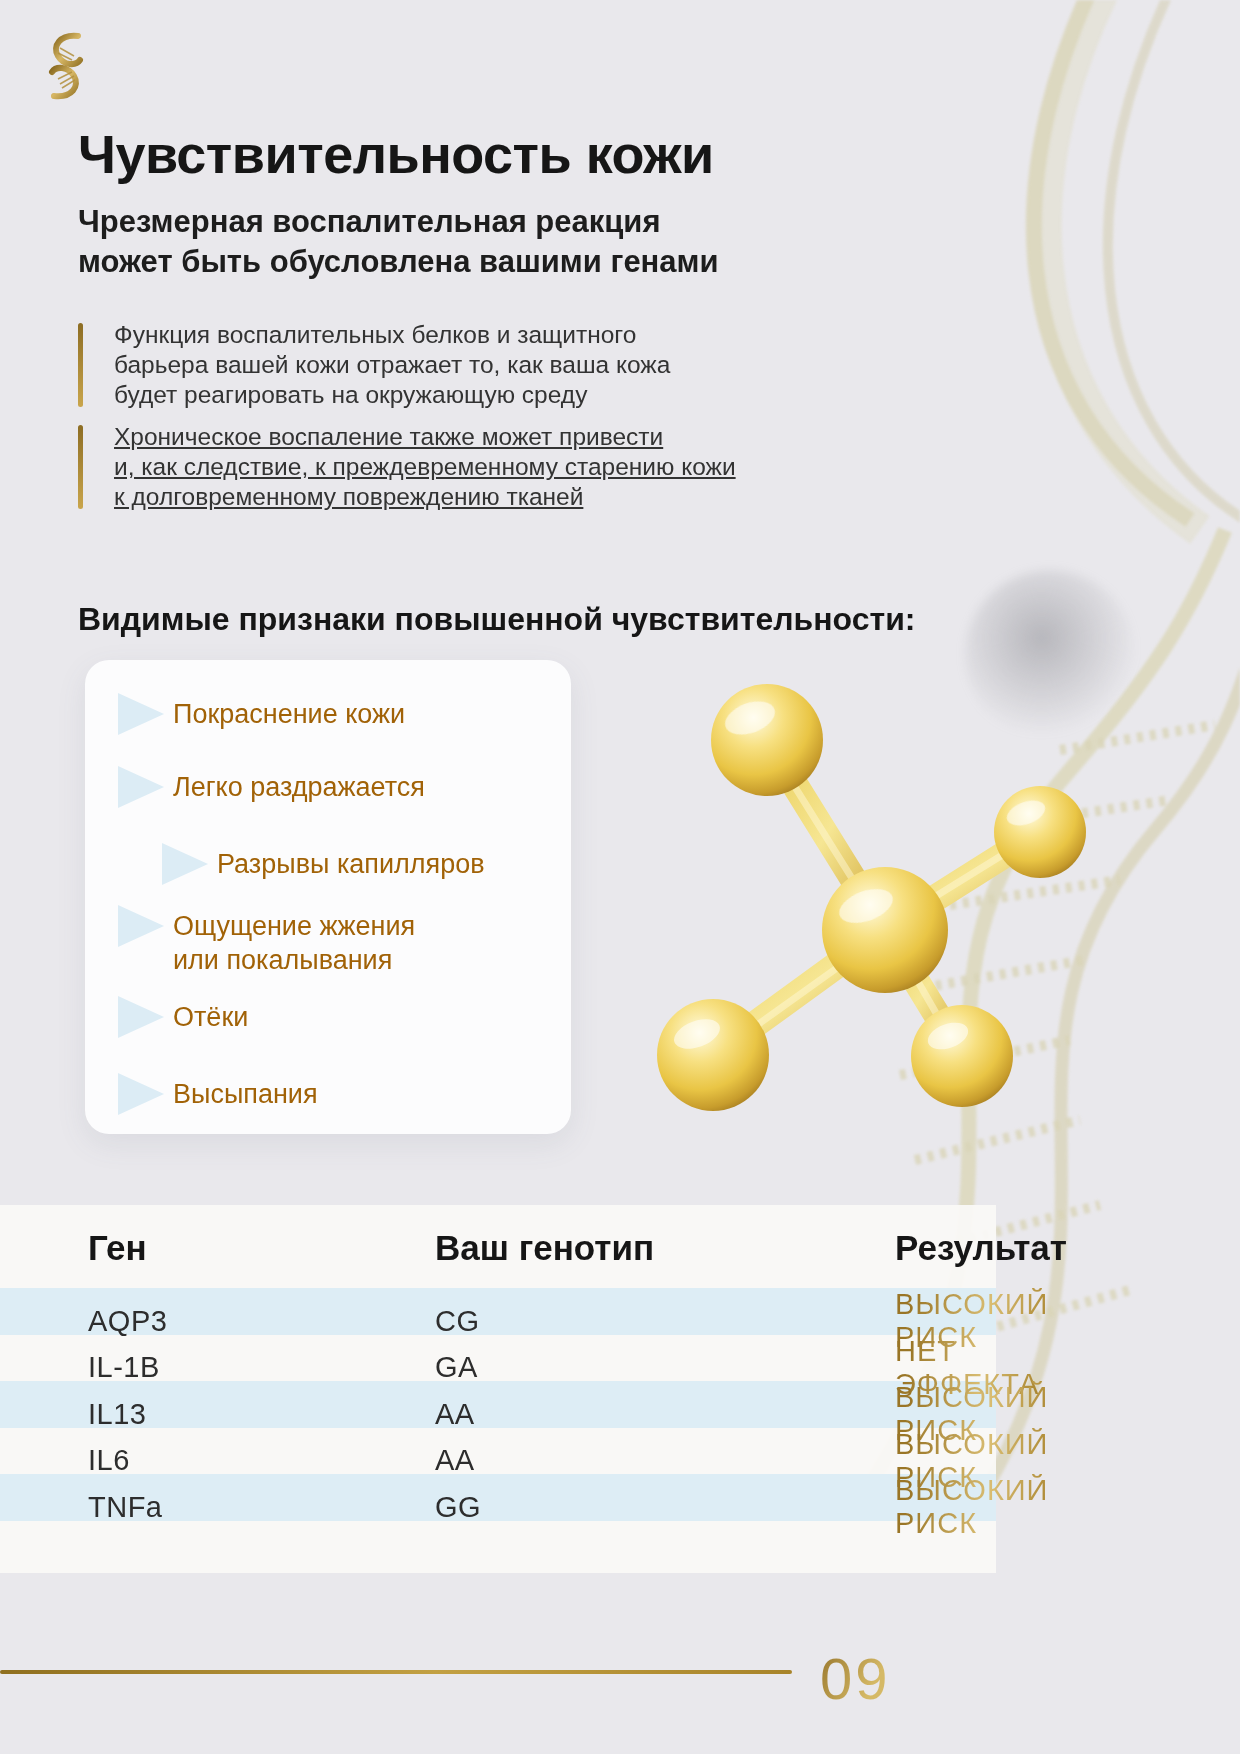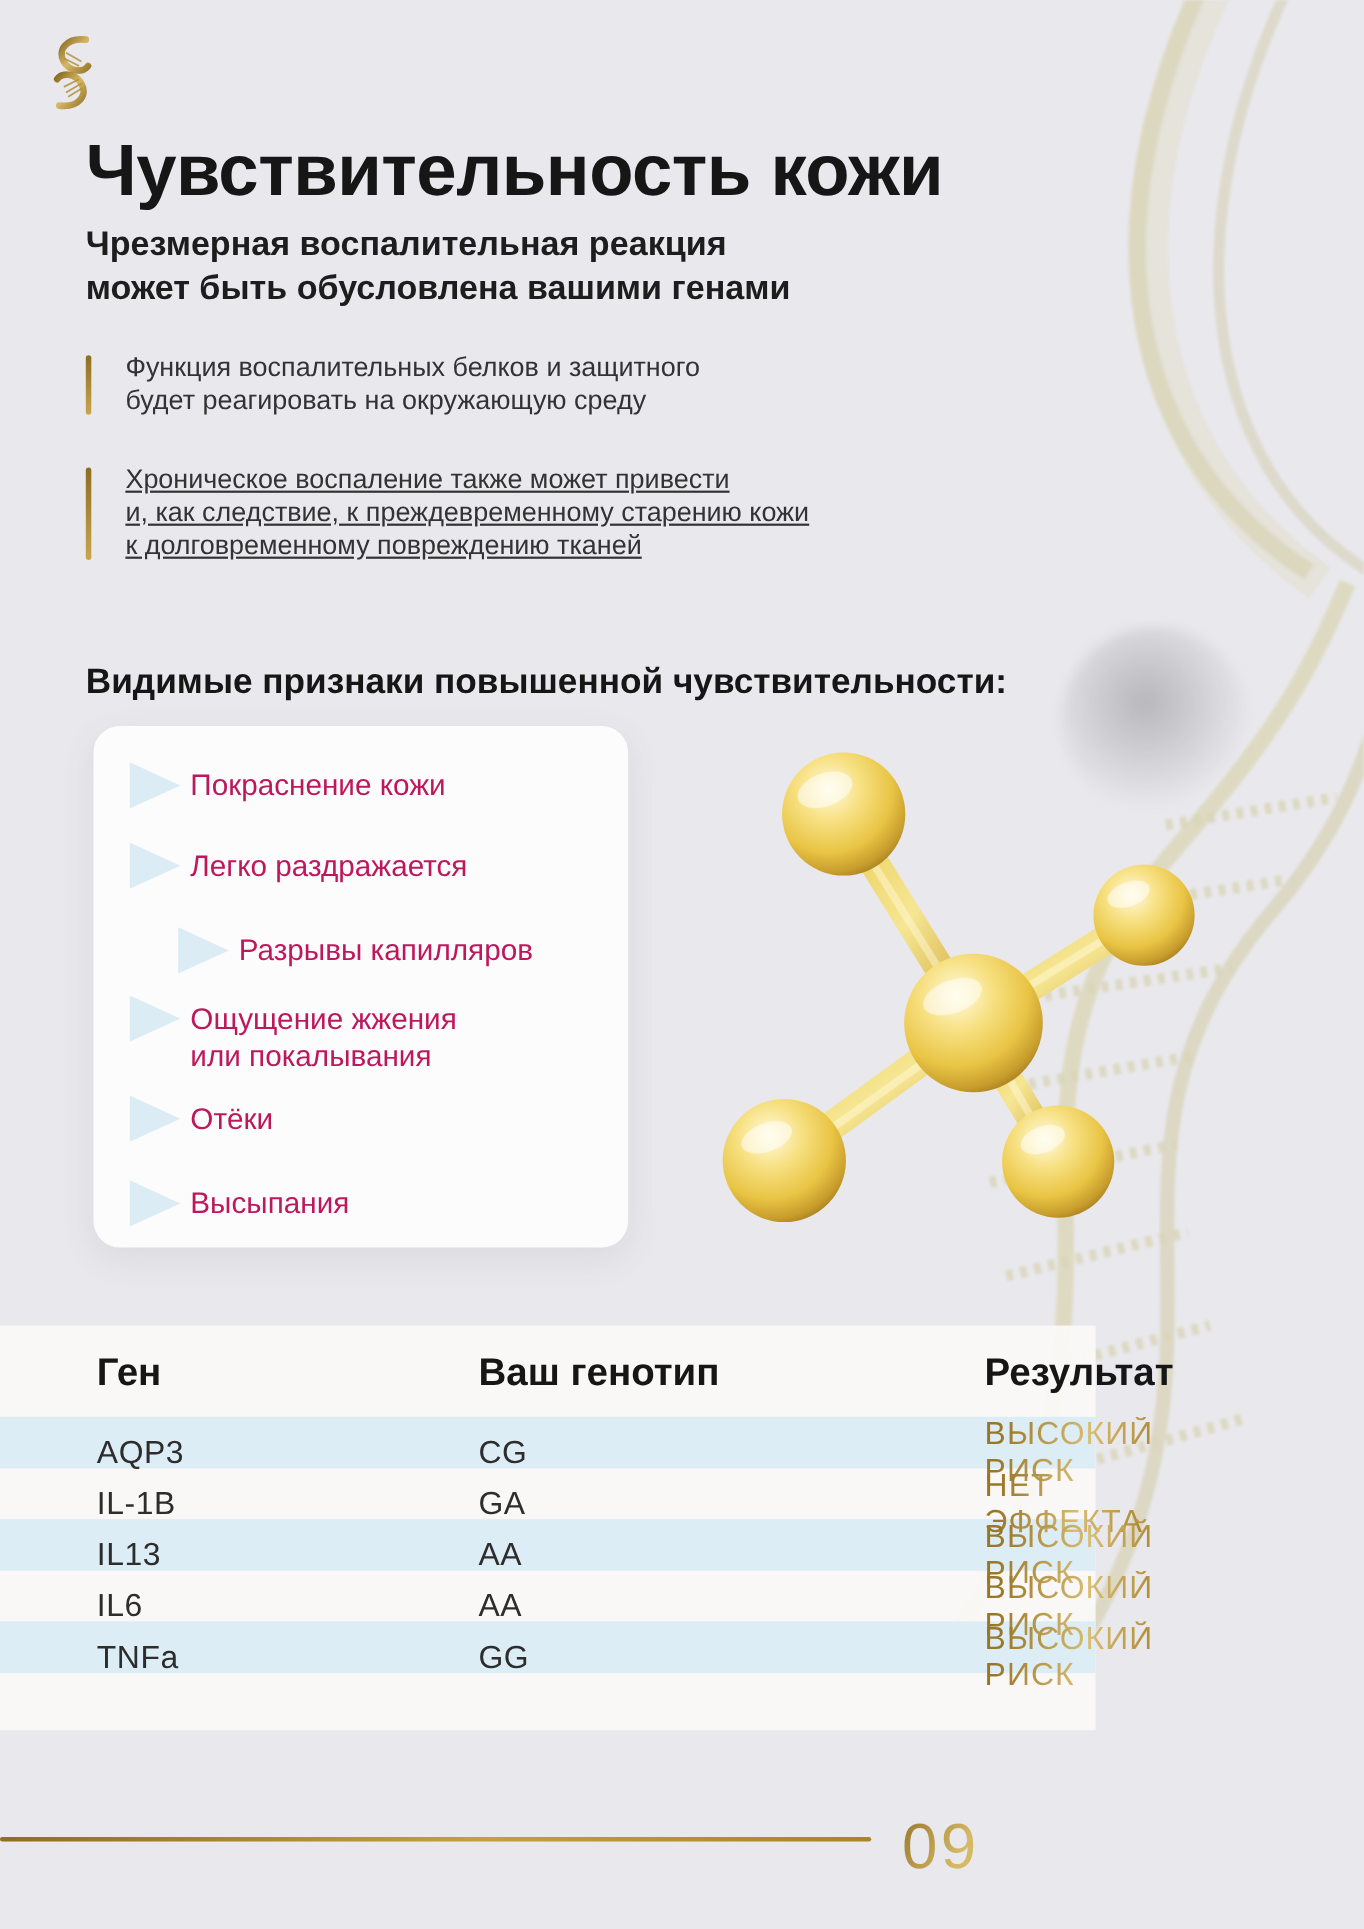--- a/index.html
+++ b/index.html
@@ -13,21 +13,21 @@
   .gray-blob{
     position:absolute;left:965px;top:570px;width:170px;height:170px;border-radius:50%;
     background:radial-gradient(circle at 45% 40%, rgba(150,150,156,.6), rgba(150,150,156,0) 70%);
     filter:blur(5px);
   }
   
   .logo{position:absolute;left:44px;top:30px;width:44px;height:72px;}
   
   .title{
     position:absolute;left:78px;top:126px;margin:0;
-    font-size:66px;line-height:56px;font-weight:800;letter-spacing:-.5px;color:#161616;
+    font-size:54px;line-height:56px;font-weight:800;letter-spacing:-.5px;color:#161616;
   }
   .subtitle{
     position:absolute;left:78px;top:202px;
     font-size:31px;line-height:40px;font-weight:700;color:#1d1d1d;
   }
   .subtitle span{display:block;}
   
   .intro-para{
     position:absolute;left:78px;padding-left:36px;
     font-size:24.5px;line-height:30px;color:#333;
@@ -54,21 +54,21 @@
   .sign-item:nth-child(2){top:110px;}
   .sign-item:nth-child(3){top:187px;padding-left:44px;}
   .sign-item:nth-child(4){top:249px;}
   .sign-item:nth-child(5){top:340px;}
   .sign-item:nth-child(6){top:417px;}
   .arrow{
     width:0;height:0;margin-top:-4px;
     border-top:21px solid transparent;border-bottom:21px solid transparent;
     border-left:46px solid #dcecf5;
   }
-  .sign-label{font-size:27px;line-height:34px;color:#be185d;white-space:pre-line;}
+  .sign-label{font-size:27px;line-height:34px;color:#a16207;white-space:pre-line;}
   
   .molecule{position:absolute;left:560px;top:580px;width:560px;height:560px;}
   
   .gene-table{
     position:absolute;left:0;top:1205px;width:996px;height:368px;
     background:rgba(250,249,247,.94);
   }
   .trow{display:grid;grid-template-columns:347px 460px auto;padding-left:88px;align-items:center;}
   .thead{height:76px;margin-top:5px;}
   .thead .th{font-size:35px;font-weight:800;color:#161616;}
@@ -143,20 +143,21 @@
   </svg>
 
   <h1 class="title">Чувствительность кожи</h1>
   <div class="subtitle">
     <span>Чрезмерная воспалительная реакция</span>
     <span>может быть обусловлена вашими генами</span>
   </div>
 
   <div class="intro-para p1">
     <span>Функция воспалительных белков и защитного</span>
+    <span>барьера вашей кожи отражает то, как ваша кожа</span>
     <span>будет реагировать на окружающую среду</span>
   </div>
   <div class="intro-para p2">
     <span>Хроническое воспаление также может привести</span>
     <span>и, как следствие, к преждевременному старению кожи</span>
     <span>к долговременному повреждению тканей</span>
   </div>
 
   <h2 class="signs-heading">Видимые признаки повышенной чувствительности:</h2>
   <div class="signs-card">

